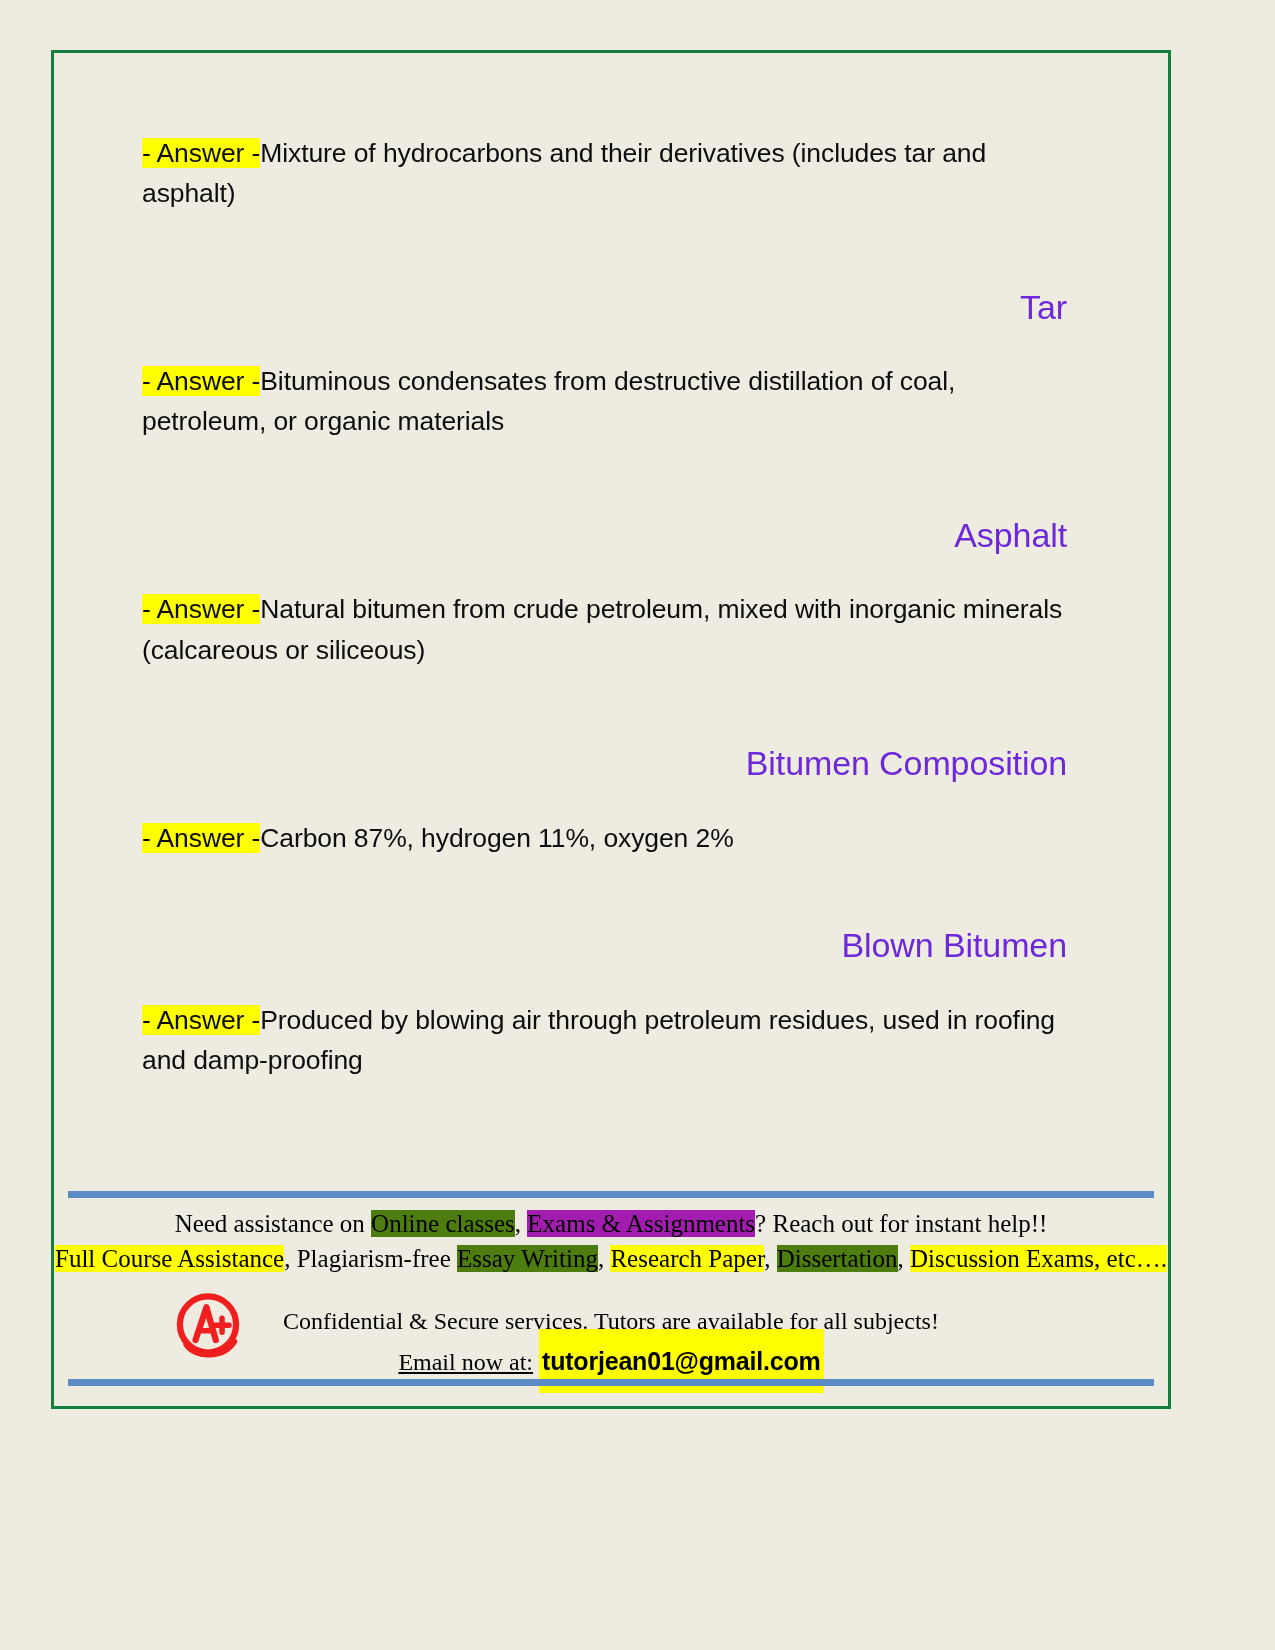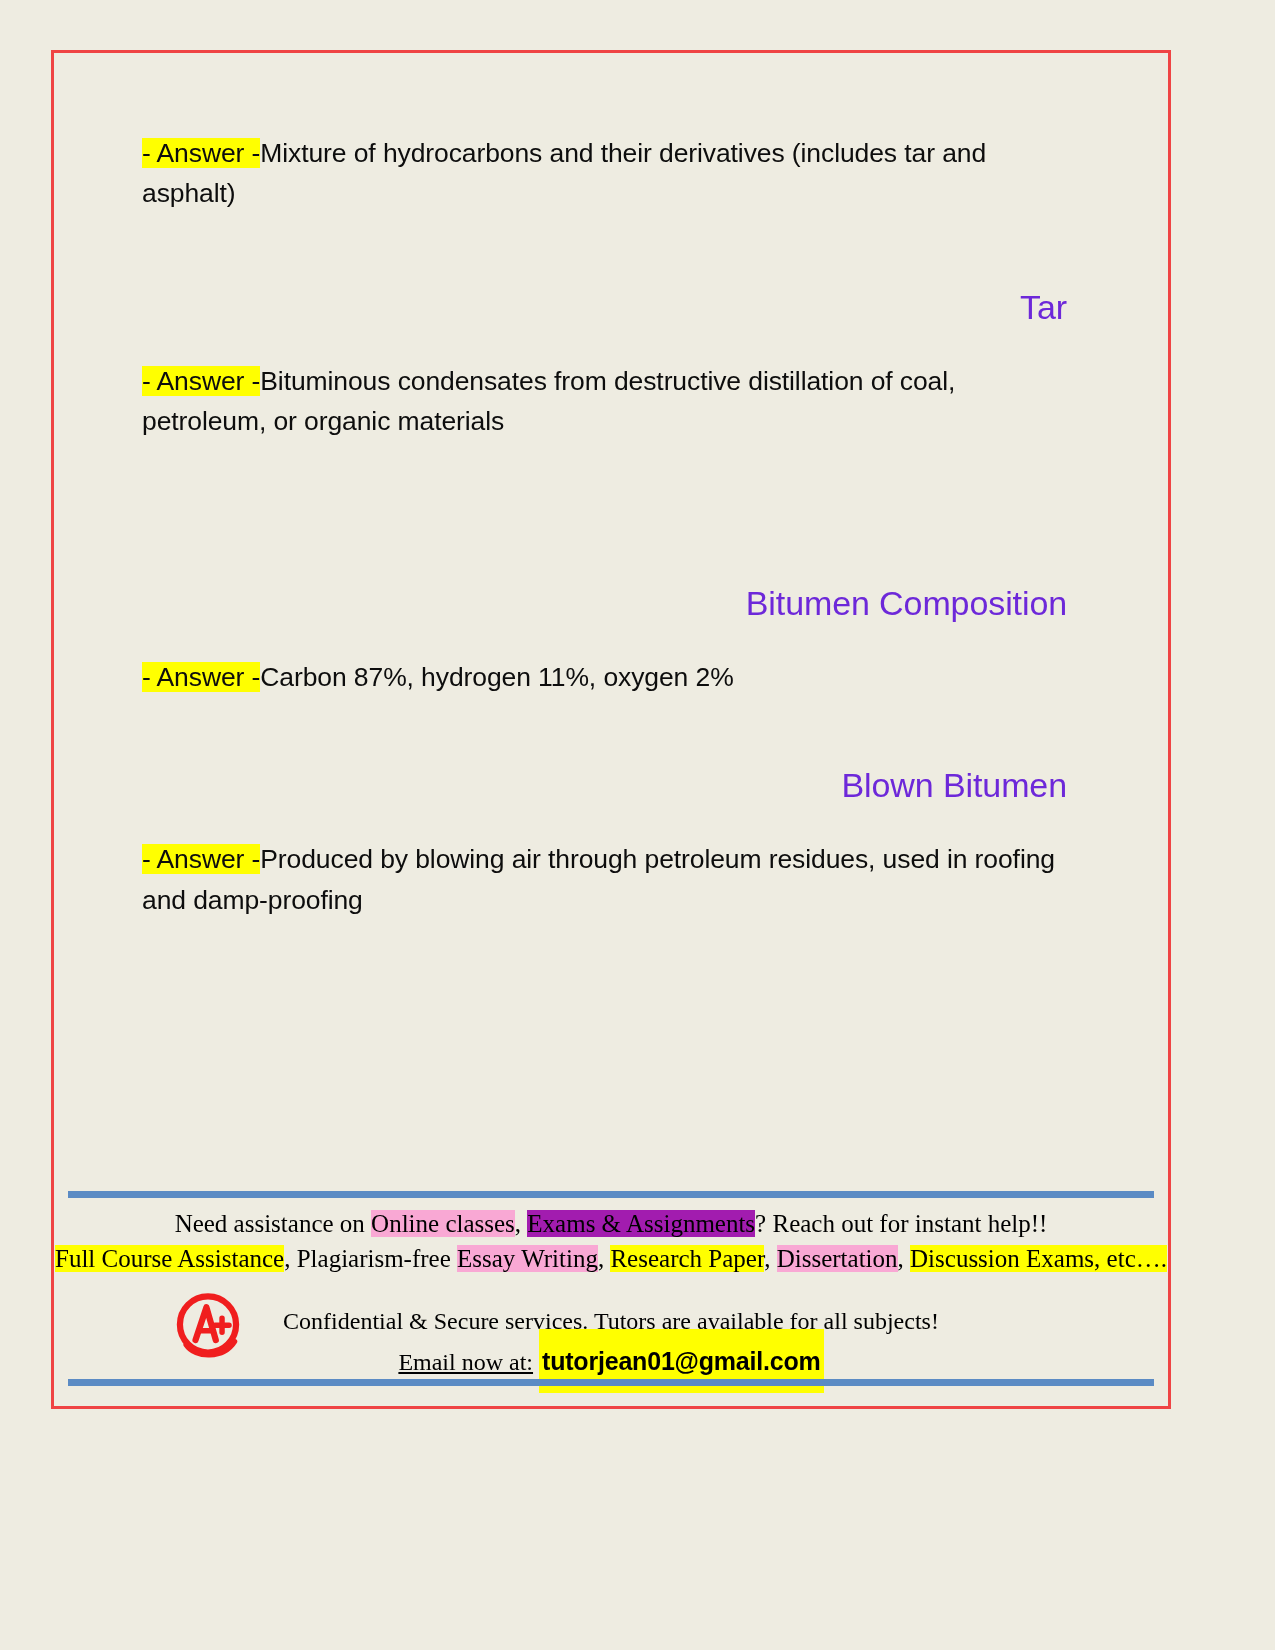--- a/index.html
+++ b/index.html
@@ -14,21 +14,21 @@
     font-family: "Liberation Sans", sans-serif;
     overflow: hidden;
   }
 
   .page {
     position: absolute;
     left: 51px;
     top: 50px;
     width: 1120px;
     height: 1359px;
-    border: 3px solid #ef4444;
+    border: 3px solid #15803d;
     background: #eeece1;
     box-sizing: border-box;
   }
 
   .doc-body {
     position: absolute;
     left: 88px;
     top: 80px;
     width: 925px;
   }
@@ -88,21 +88,21 @@
     right: 0;
     text-align: center;
     font-family: "Liberation Serif", serif;
     font-size: 25px;
     color: #000000;
     line-height: 1.38;
   }
   .promo .l2 { white-space: nowrap; }
 
   .hl-y { background: #ffff00; }
-  .hl-c { background: #f9a8d4; }
+  .hl-c { background: #4d7c0f; }
   .hl-g { background: #a21caf; }
 
   .contact {
     position: absolute;
     top: 112px;
     left: 0;
     right: 0;
     text-align: center;
     font-family: "Liberation Serif", serif;
     font-size: 24px;
@@ -148,20 +148,24 @@
 
     <div class="spacer-lg"></div>
 
     <div class="qa-block">
       <p class="term">Tar</p>
       <p class="answer-line"><span class="hl-answer">- Answer -</span><span>Bituminous condensates from destructive distillation of coal, petroleum, or organic materials</span></p>
     </div>
 
     <div class="spacer-lg"></div>
 
+    <div class="qa-block">
+      <p class="term">Asphalt</p>
+      <p class="answer-line"><span class="hl-answer">- Answer -</span><span>Natural bitumen from crude petroleum, mixed with inorganic minerals (calcareous or siliceous)</span></p>
+    </div>
 
     <div class="spacer-lg"></div>
 
     <div class="qa-block">
       <p class="term">Bitumen Composition</p>
       <p class="answer-line"><span class="hl-answer">- Answer -</span><span>Carbon 87%, hydrogen 11%, oxygen 2%</span></p>
     </div>
 
     <div class="spacer-md"></div>
 

